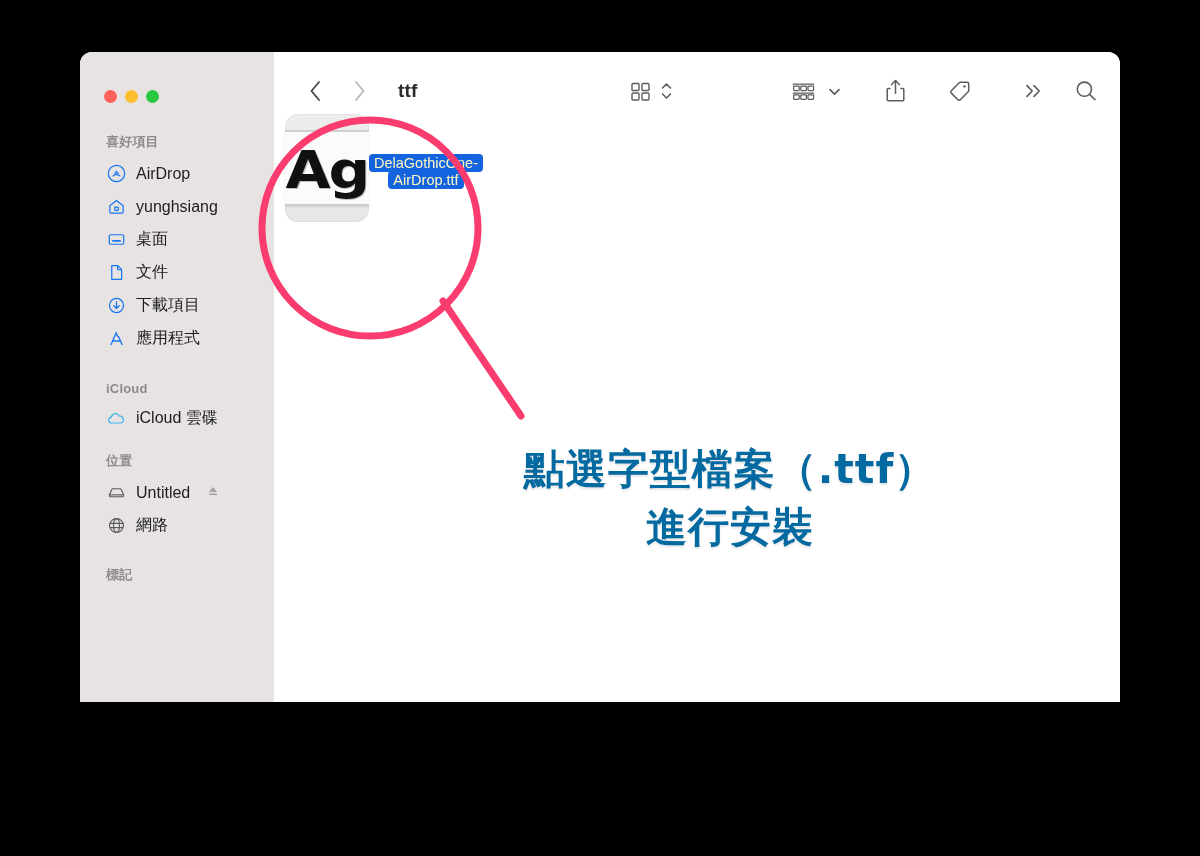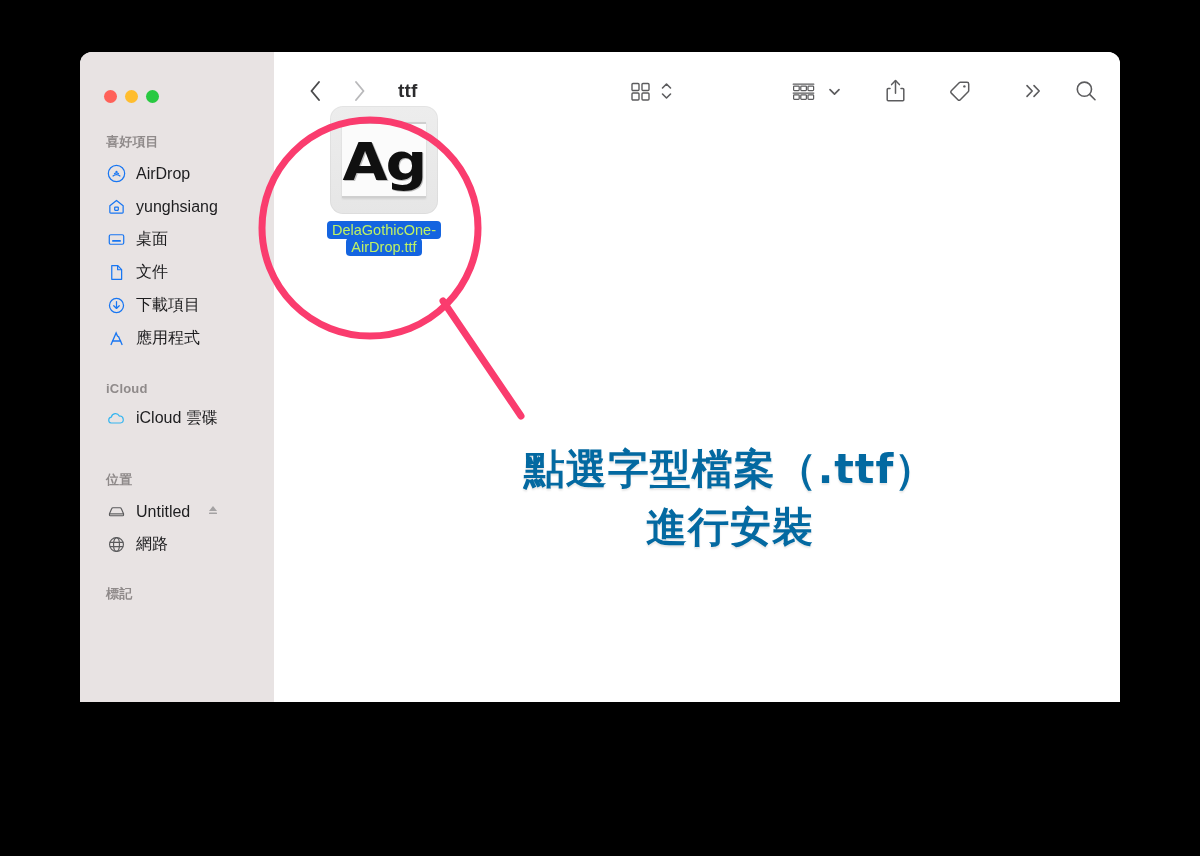--- a/index.html
+++ b/index.html
@@ -48,21 +48,21 @@
     height: 33px; padding-left: 26px; font-size: 16px; color: #1d1d1f;
     cursor: default;
   }
   .sb-icon { width: 20px; height: 20px; display: flex; align-items: center; justify-content: center; flex: 0 0 20px; }
   .sb-icon svg { display: block; }
   .sb-label { white-space: nowrap; }
   .eject { margin-left: 6px; opacity: .55; }
 
   .sec-fav { margin-top: 30px; }
   .sec-icloud { margin-top: 26px; }
-  .sec-loc { margin-top: 36px; }
+  .sec-loc { margin-top: 17px; }
   .sec-tags { margin-top: 24px; }
 
   
   #content { flex: 1; background: #ffffff; position: relative; }
   #toolbar {
     height: 78px; display: flex; align-items: center;
     padding: 0 22px 0 18px; position: relative;
   }
   .nav-arrows { display: flex; align-items: center; gap: 22px; margin-left: 12px; }
   .nav-btn { width: 22px; height: 26px; display: flex; align-items: center; justify-content: center; }
@@ -72,22 +72,22 @@
   .tb-spacer { flex: 1; }
   .tb-group { display: flex; align-items: center; }
   .tb-btn { display: flex; align-items: center; justify-content: center; height: 34px; }
   .gap-a { margin-right: 118px; }
   .gap-b { margin-right: 42px; }
   .gap-c { margin-right: 40px; }
   .gap-d { margin-right: 50px; }
 
   
   #file-item {
-    position: absolute; left: 36px; top: 54px; width: 148px;
-    display: flex; flex-direction: column; align-items: center;
+    position: absolute; left: 36px; top: 62px; width: 148px;
+    display: flex; flex-direction: row; align-items: center; justify-content: center;
   }
   .file-icon {
     width: 108px; height: 108px; border-radius: 13px;
     background: linear-gradient(#ededed, #e6e6e6);
     display: flex; align-items: center; justify-content: center;
     box-shadow: inset 0 0 0 1px rgba(0,0,0,.04);
   }
   .file-card {
     width: 84px; height: 76px; background: #fbfbfb;
     border-top: 2px solid #cfcfcf;
@@ -98,21 +98,21 @@
   }
   .ag {
     font-family: "DejaVu Sans", sans-serif;
     font-weight: 700; font-size: 52px; color: #101010;
     line-height: 1; letter-spacing: -2px;
     transform: scaleX(1.12) translateY(2px);
     text-shadow: 1px 1px 0 rgba(0,0,0,.25);
   }
   .file-name {
     margin-top: 8px; text-align: center; line-height: 1.18;
-    font-size: 14.5px; color: #bef264; max-width: 150px;
+    font-size: 14.5px; color: #fef9c3; max-width: 150px;
   }
   .file-name span {
     background: #1464e0; border-radius: 4px;
     padding: 1px 5px; box-decoration-break: clone;
     -webkit-box-decoration-break: clone;
   }
 
   
   #overlay { position: absolute; inset: 0; pointer-events: none; }
   #annot-text {

